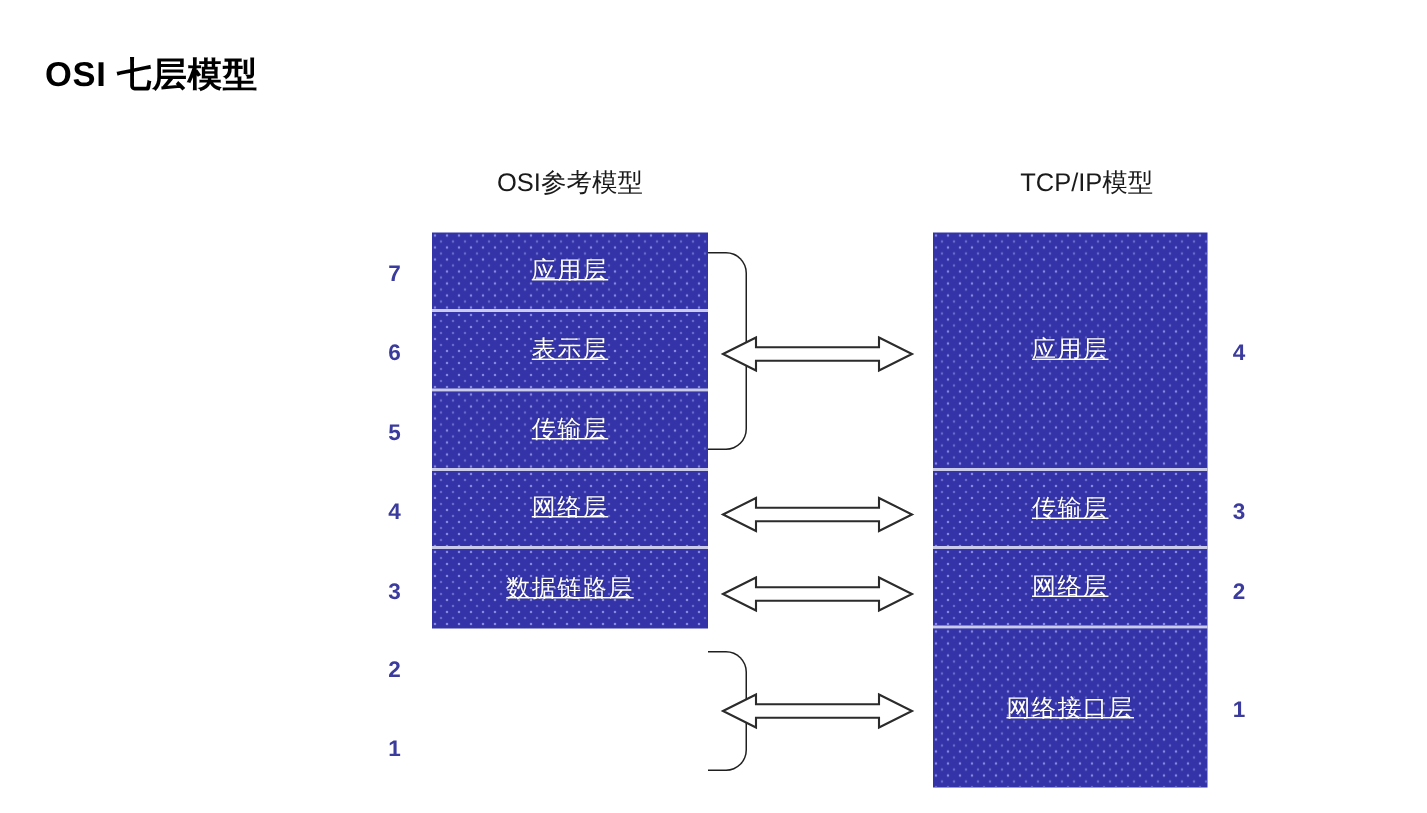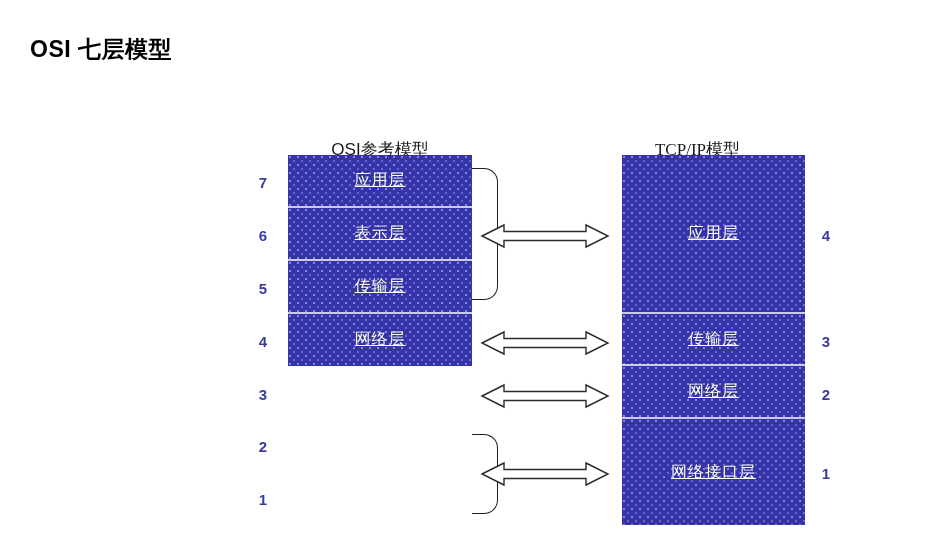--- a/index.html
+++ b/index.html
@@ -15,24 +15,23 @@
     font-size:23px;font-weight:bold;color:#000000;
     letter-spacing:0.5px;
     white-space:nowrap;
     margin-top:12px;
   }
   .col-header{
     position:absolute;
     font-size:17px;color:#1a1a1a;
     white-space:nowrap;
     text-align:center;
-    margin-top:28px;
   }
   #osi-header{left:288px;top:110px;width:184px;}
-  #tcp-header{left:606px;top:110px;width:183px;font-family:Liberation Serif, serif;}
+  #tcp-header{left:633px;top:110px;width:183px;}
 
   
   .stack{
     position:absolute;
     top:155px;height:370px;
     box-sizing:border-box;
     display:flex;flex-direction:column;
   }
   #osi-stack{left:288px;width:184px;}
   #tcp-stack{left:622px;width:183px;}
@@ -89,20 +88,21 @@
 <div id="page-title">OSI 七层模型</div>
 
 <div class="col-header" id="osi-header">OSI参考模型</div>
 <div class="col-header" id="tcp-header">TCP/IP模型</div>
 
 <div class="stack" id="osi-stack">
   <div class="layer-box h1">应用层</div>
   <div class="layer-box h1">表示层</div>
   <div class="layer-box h1">传输层</div>
   <div class="layer-box h1">网络层</div>
+  <div class="layer-box h1">数据链路层</div>
 </div>
 
 <div class="num num-left" style="top:174px;">7</div>
 <div class="num num-left" style="top:227px;">6</div>
 <div class="num num-left" style="top:280px;">5</div>
 <div class="num num-left" style="top:333px;">4</div>
 <div class="num num-left" style="top:386px;">3</div>
 <div class="num num-left" style="top:438px;">2</div>
 <div class="num num-left" style="top:491px;">1</div>
 

